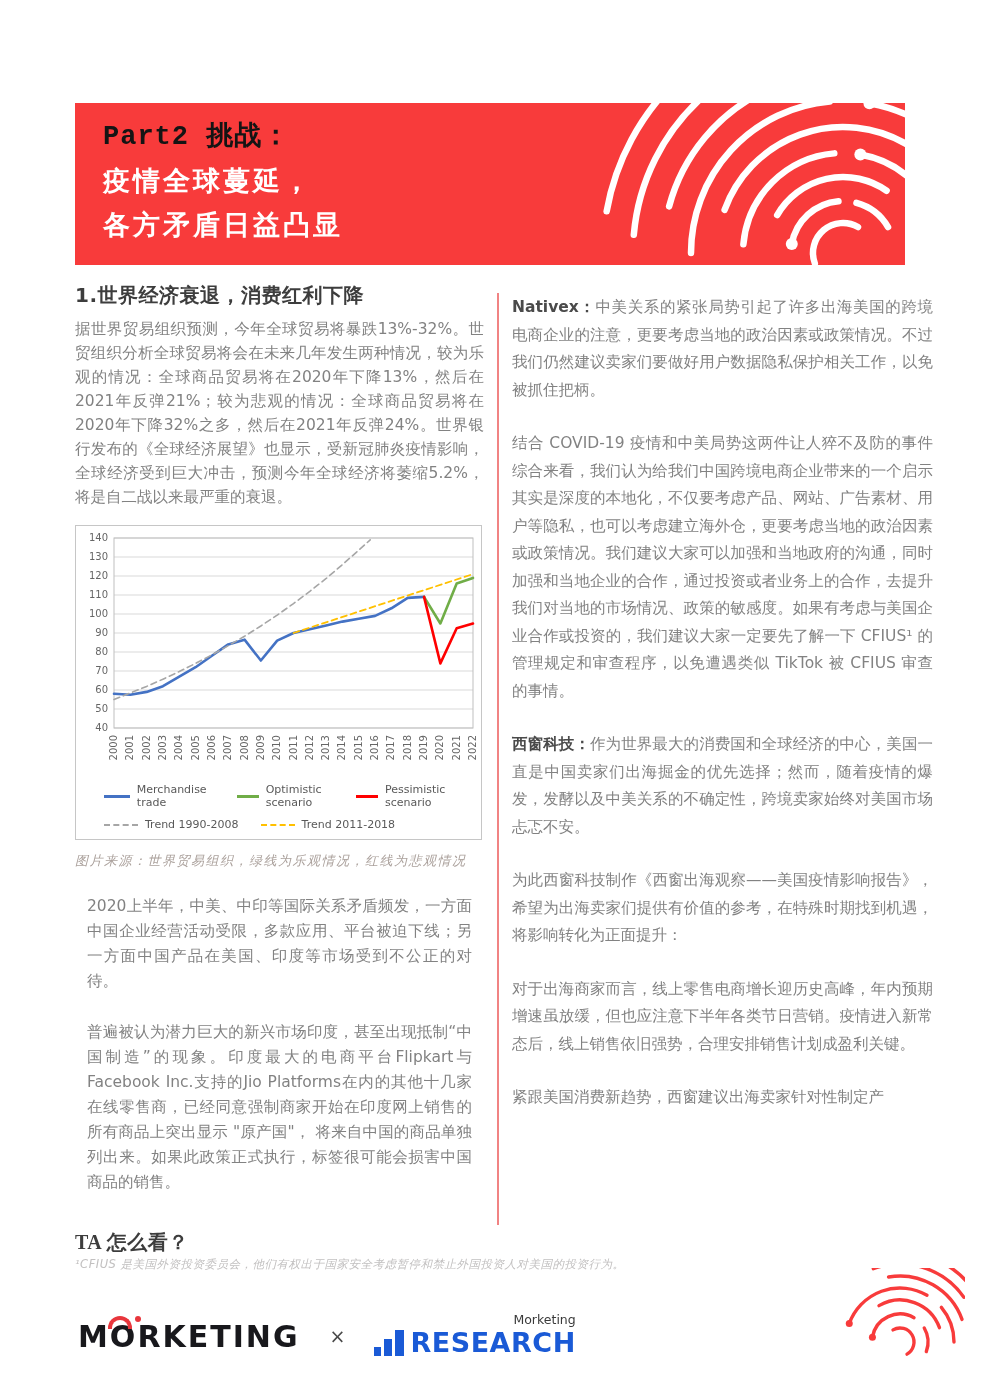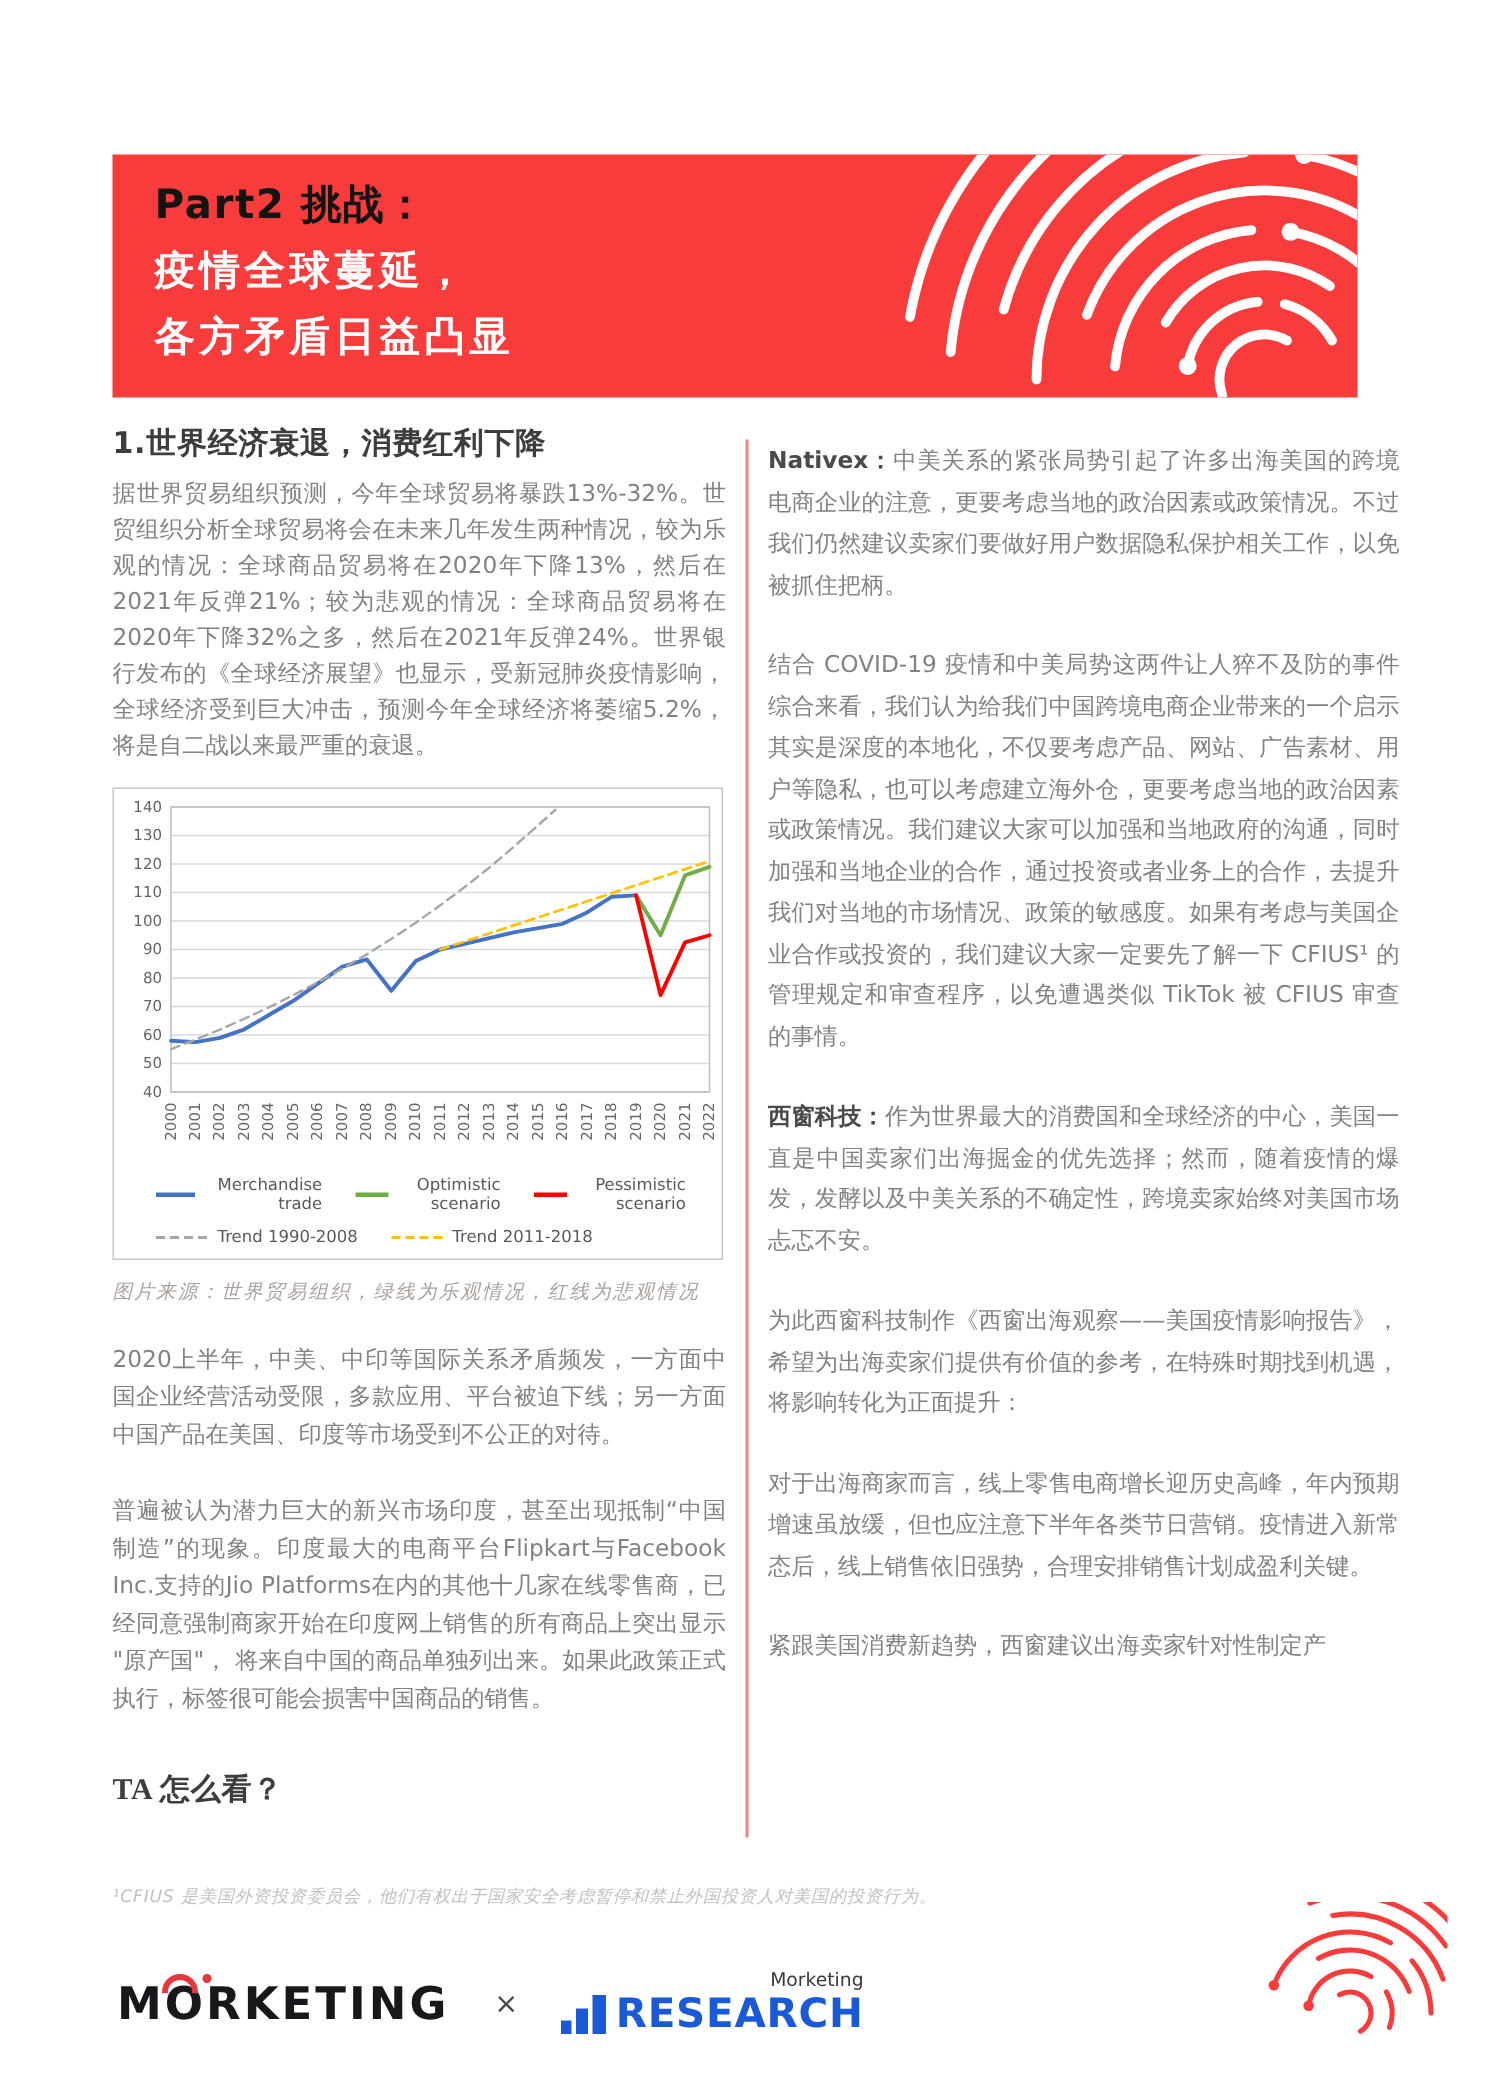--- a/index.html
+++ b/index.html
@@ -2,39 +2,39 @@
 <html><head>
 <meta charset="utf-8">
 <style>
   html,body{margin:0;padding:0;background:#e9e9e9;}
   .page{position:relative;width:1000px;height:1400px;background:#ffffff;margin:0 auto;
         font-family:"DejaVu Sans","Liberation Sans",sans-serif;overflow:hidden;}
 
   
   .banner{position:absolute;left:75px;top:103px;width:830px;height:162px;background:#F83B3B;overflow:hidden;}
   .banner-text{position:absolute;left:28px;top:12px;z-index:2;}
-  .banner-part{font-size:27px;font-weight:bold;color:#141414;line-height:44px;letter-spacing:1px;}
+  .banner-part{font-size:27px;font-weight:bold;color:#141414;line-height:44px;letter-spacing:1px;font-family:Liberation Mono, monospace;}
   .banner-line{font-size:27px;font-weight:bold;color:#ffffff;line-height:44px;letter-spacing:3px;}
   .banner-deco{position:absolute;right:0;top:0;}
 
   
   .divider{position:absolute;left:497px;top:293px;width:2px;height:932px;background:#F18383;}
   .col-left{position:absolute;left:75px;top:282px;width:409px;}
   .col-right{position:absolute;left:512px;top:294px;width:421px;}
 
   .sec-heading{font-size:20px;font-weight:bold;color:#3d3d3d;margin:0 0 8px 0;letter-spacing:.5px;}
   .body-text{font-size:15.5px;color:#828282;line-height:24px;text-align:justify;margin:0;}
-  .body-text2{font-size:15.5px;color:#828282;line-height:25px;text-align:justify;margin:0;}
+  .body-text2{font-size:15.5px;color:#828282;line-height:25px;text-align:justify;margin:12px;}
   .rbody{font-size:15.5px;color:#828282;line-height:27.5px;text-align:justify;margin:0 0 26px 0;}
   .rlead{font-weight:bold;color:#4a4a4a;}
 
   
   .chart-box{margin-top:16px;width:407px;border:1px solid #c6c6c6;background:#fff;box-sizing:border-box;padding:4px 2px 4px 2px;}
   .legend{display:flex;flex-direction:column;padding:0 0 4px 26px;}
-  .legend-row{display:flex;align-items:center;margin-top:9px;text-align:right;}
+  .legend-row{display:flex;align-items:center;margin-top:9px;}
   .legend-item{display:flex;align-items:center;margin-right:22px;}
   .legend-line{width:34px;margin-right:7px;}
   .legend-label{font-size:11px;color:#595959;}
   .chart-caption{font-size:13px;color:#aba19c;font-style:italic;margin-top:12px;letter-spacing:1.5px;}
 
   .s2-wrap{margin-top:24px;}
   .gap-par{margin-top:26px;}
   .ta-heading{font-size:20px;font-weight:bold;color:#3d3d3d;margin-top:34px;letter-spacing:.5px;font-family:Liberation Serif, serif;}
 
   

